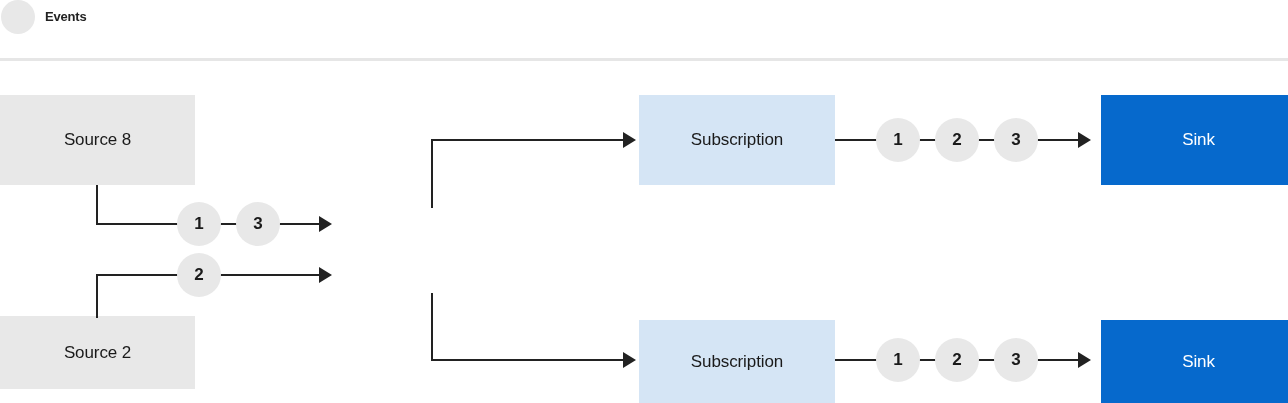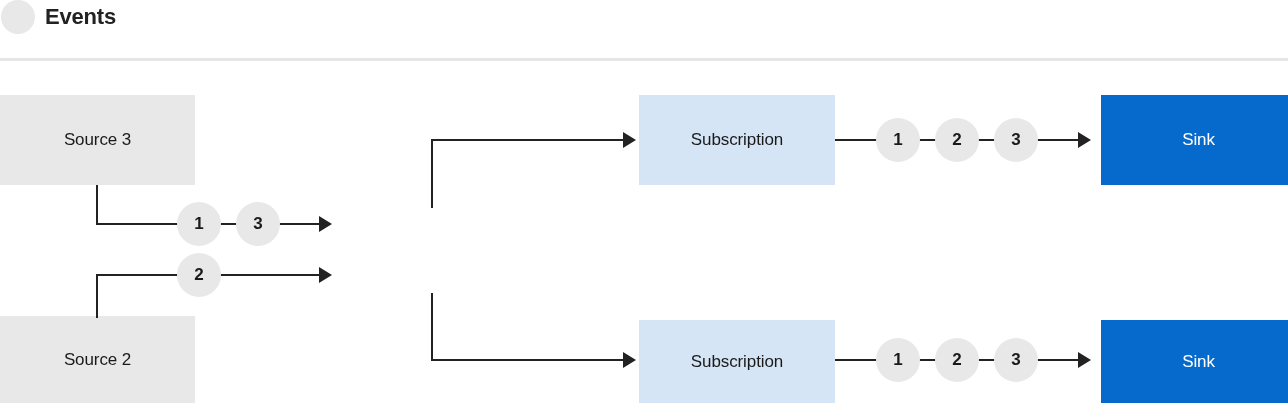--- a/index.html
+++ b/index.html
@@ -22,21 +22,21 @@
     top: 0px;
     width: 34px;
     height: 34px;
     border-radius: 50%;
     background: #e8e8e8;
   }
   .legend-label {
     position: absolute;
     left: 45px;
     top: 5px;
-    font-size: 22px;
+    font-size: 13px;
     font-weight: bold;
     color: #222222;
     letter-spacing: -0.2px;
     line-height: 24px;
     white-space: nowrap;
   }
   .divider {
     position: absolute;
     left: 0;
     top: 58px;
@@ -97,24 +97,24 @@
 </head>
 <body>
 
 <div id="canvas">
 
   <div class="legend-dot"></div>
   <div class="legend-label">Events</div>
   <div class="divider"></div>
 
   <div class="node gray" style="left:0px; top:95px; width:195px; height:90px;">
-    <span>Source 3</span>
+    <span>Source 8</span>
   </div>
 
-  <div class="node gray" style="left:0px; top:316px; width:195px; height:88px;">
+  <div class="node gray" style="left:0px; top:316px; width:195px; height:73px;">
     <span>Source 2</span>
   </div>
 
 
   <div class="node blue" style="left:639px; top:95px; width:196px; height:90px;">
     <span>Subscription</span>
   </div>
 
   <div class="node blue" style="left:639px; top:320px; width:196px; height:83px;">
     <span>Subscription</span>

